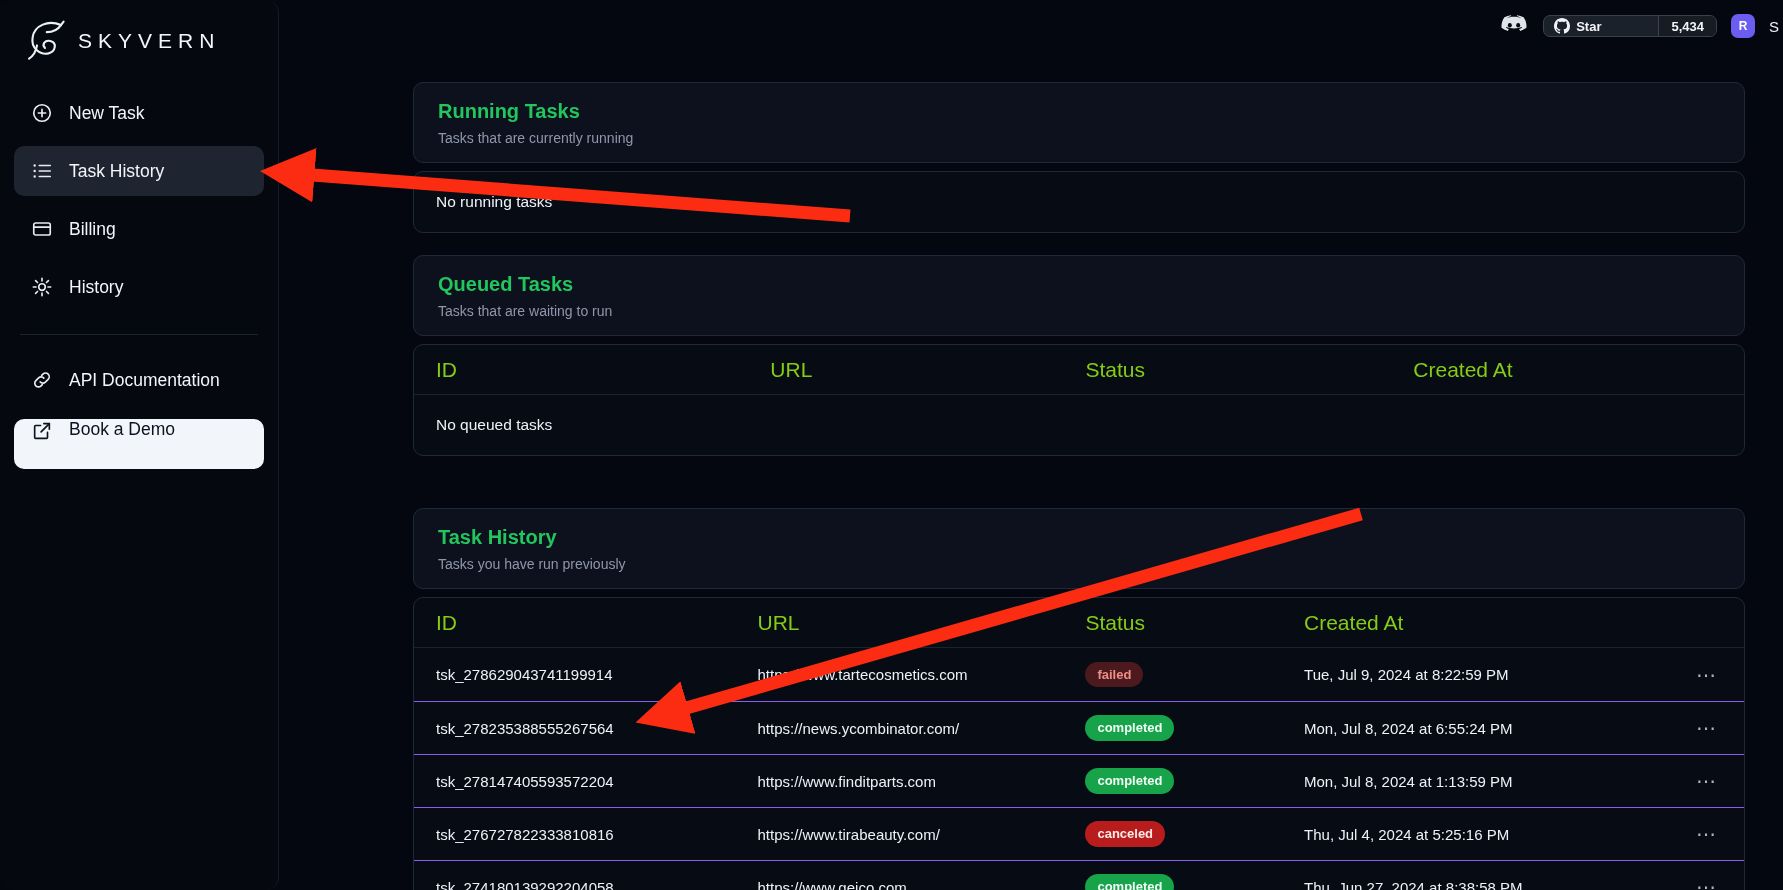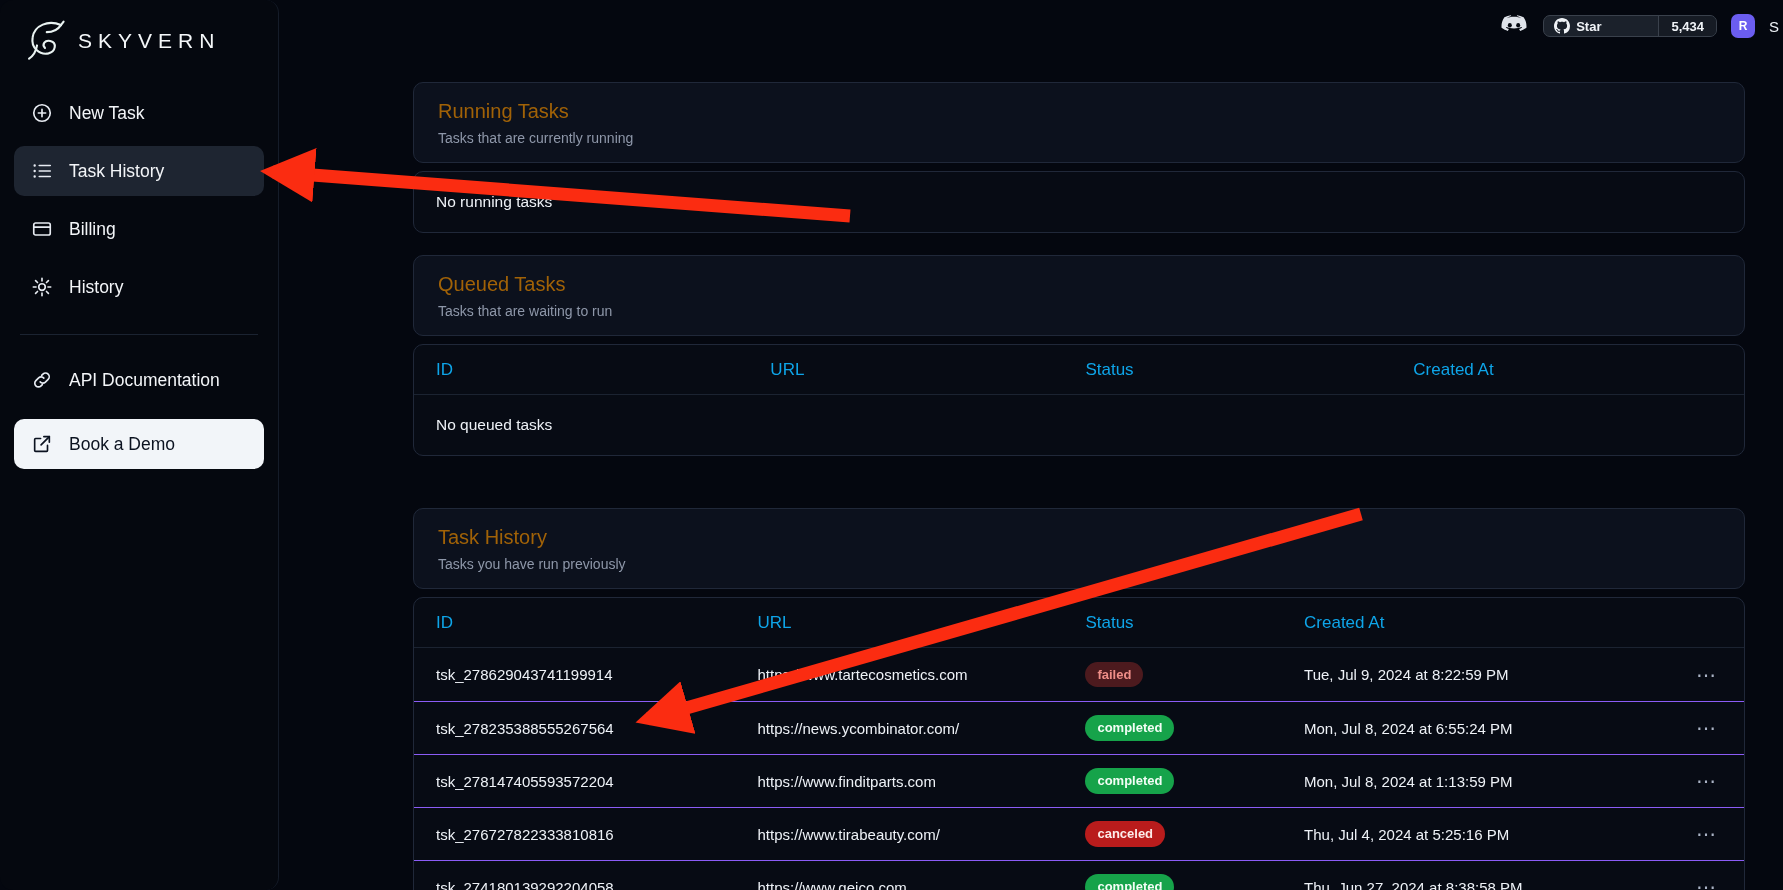--- a/index.html
+++ b/index.html
@@ -25,21 +25,21 @@
   .nav-item {
     display:flex; align-items:center; gap:15px;
     height:50px; padding:0 16px; margin-bottom:8px;
     border-radius:10px; font-size:17.5px; color:#f3f5f8;
     cursor:pointer;
   }
   .nav-item.active { background:#1e2531; }
   .nav-icon { width:24px; height:24px; display:inline-flex; align-items:center; justify-content:center; color:#e7ebf2; flex:0 0 auto; }
   .sidebar-divider { border:none; border-top:1px solid #1b2331; margin:14px 6px 20px 6px; }
   .demo-button {
-    display:flex; align-items:center; gap:15px;
+    display:flex; align-items:flex-start; gap:15px;
     height:50px; padding:0 16px; margin-top:6px;
     border-radius:10px; border:none;
     background:#f2f5f9; color:#0b1220;
     font-size:17.5px; font-family:inherit; cursor:pointer; text-align:left;
   }
   .demo-button .nav-icon { color:#0b1220; }
 
   
   .main { position:relative; flex:1; padding:82px 38px 0 134px; }
 
@@ -60,31 +60,31 @@
   .user-name { width:14px; overflow:hidden; white-space:nowrap; font-size:15px; color:#eef2f7; }
 
   
   .section { width:1332px; }
   .section + .section { margin-top:22px; }
   .section.history-section { margin-top:52px; }
   .section-header {
     background:#0c111d; border:1px solid #202839; border-radius:10px;
     padding:17px 24px 16px 24px;
   }
-  .section-title { font-size:20px; font-weight:400; color:#a16207; }
+  .section-title { font-size:20px; font-weight:700; color:#22c55e; }
   .section-subtitle { font-size:14px; color:#8e97a9; margin-top:7px; }
   .section-table {
     margin-top:8px; background:#070b14;
     border:1px solid #202839; border-radius:10px; overflow:hidden;
   }
   .empty-row { padding:21px 22px; font-size:15.5px; color:#eef2f7; }
   .thead, .trow { display:grid; align-items:center; padding:0 22px; }
   .grid-queued  { grid-template-columns:26% 24.5% 25.5% 24%; }
   .grid-history { grid-template-columns:25% 25.5% 17% 28.5% 4%; }
-  .thead { min-height:50px; color:#0ea5e9; font-size:17px; border-bottom:1px solid #1b2331; }
+  .thead { min-height:50px; color:#84cc16; font-size:21px; border-bottom:1px solid #1b2331; }
   .trow { min-height:53px; font-size:15px; color:#eef2f7; cursor:pointer; }
   .trow + .trow { border-top:1px solid #8b5cf6; }
   .badge {
     display:inline-block; padding:3px 12px; border-radius:999px;
     font-size:13px; font-weight:700; line-height:1.5;
   }
   .ellipsis-btn {
     background:none; border:none; color:#aab3c5; font-size:20px;
     cursor:pointer; padding:2px 6px; line-height:1;
   }

